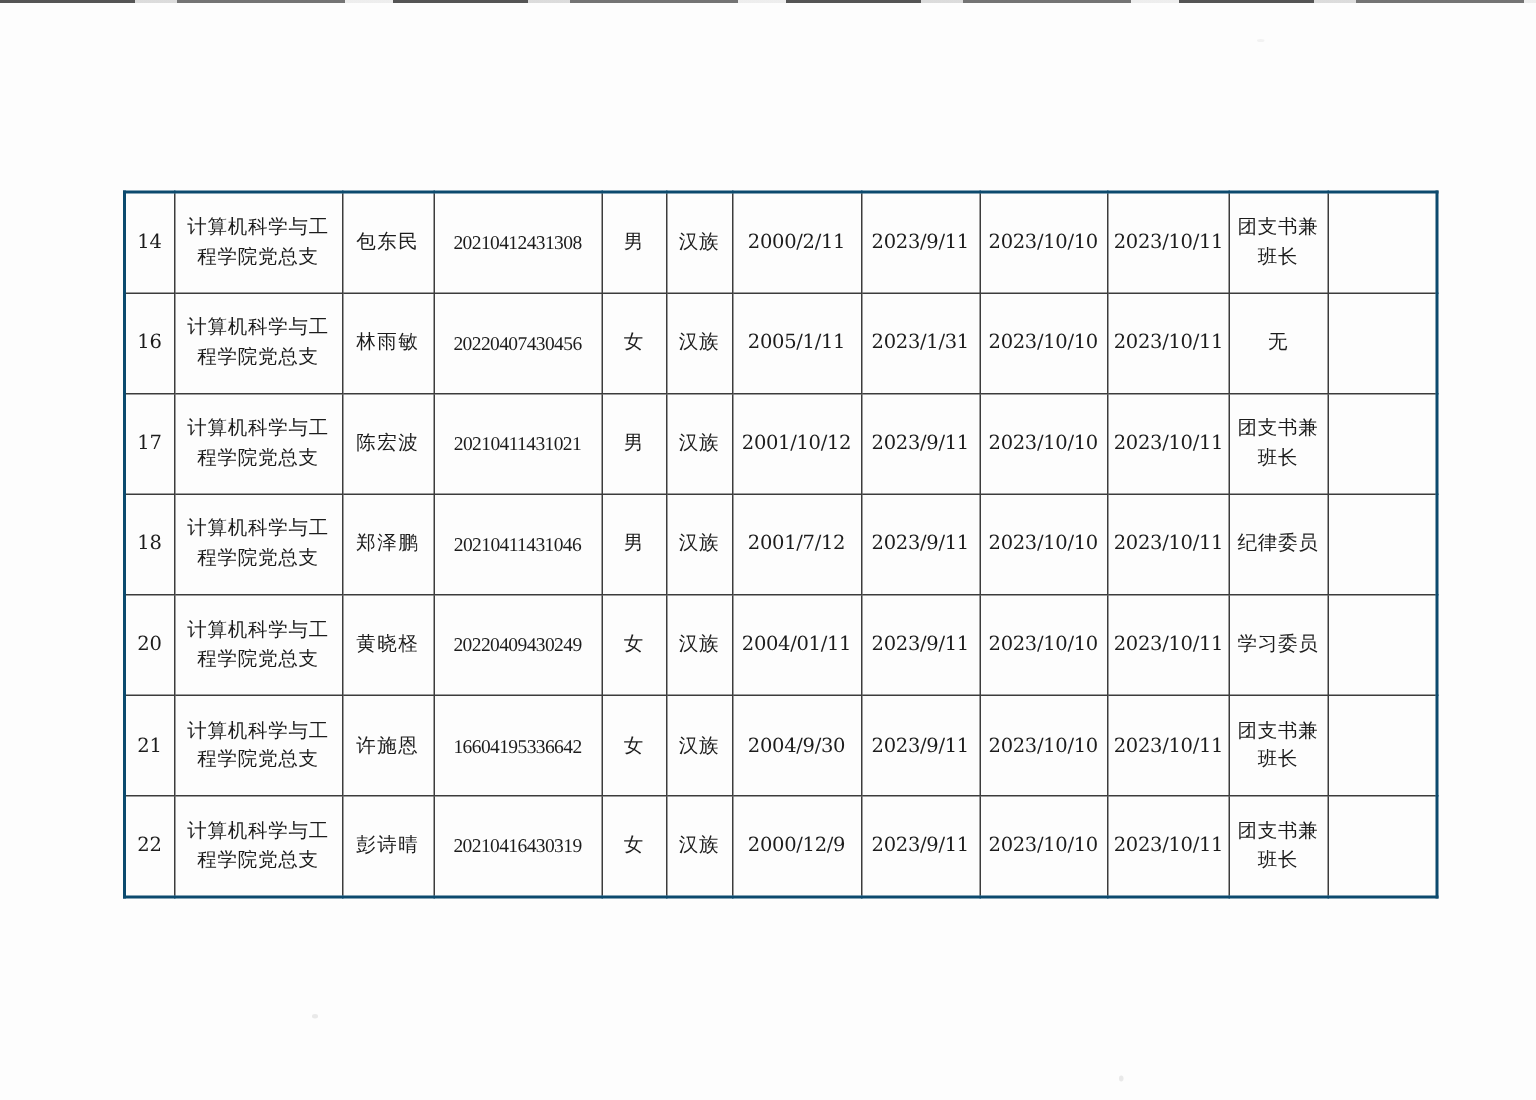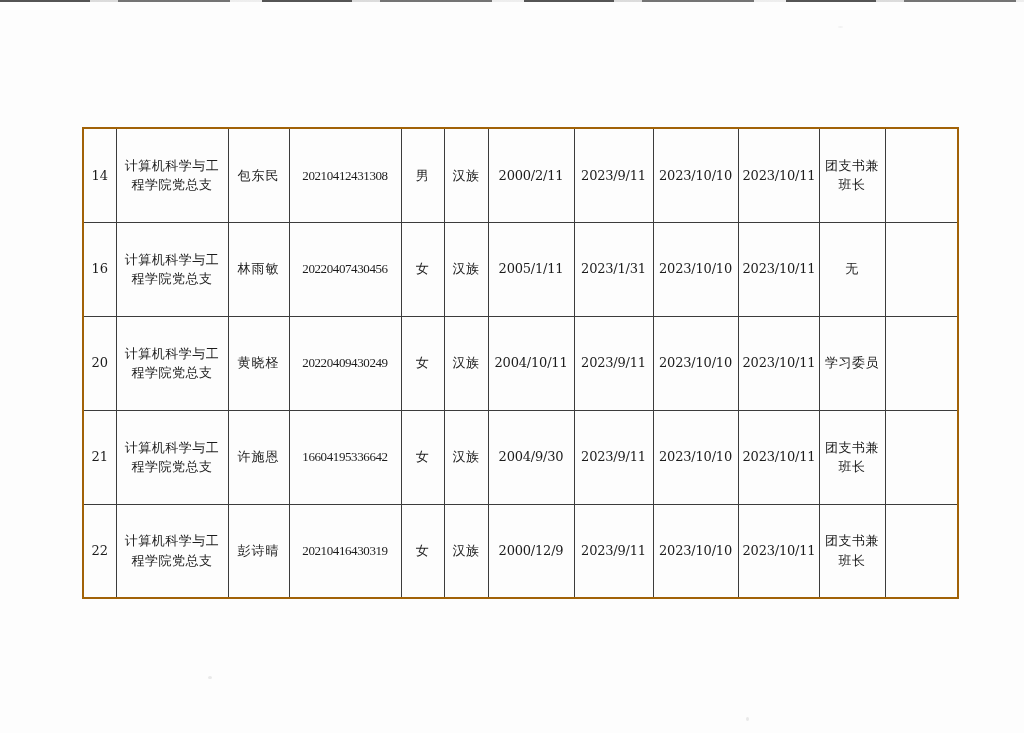--- a/index.html
+++ b/index.html
@@ -29,21 +29,21 @@
   .speck-1 { left: 208px; top: 676px; width: 4px; height: 3px; }
   .speck-2 { left: 746px; top: 717px; width: 3px; height: 4px; }
   .speck-3 { left: 838px; top: 26px; width: 5px; height: 2px; opacity: 0.3; }
 
   table.roster {
     position: absolute;
     left: 82px; top: 127px;
     width: 875px; height: 472px;
     border-collapse: collapse;
     table-layout: fixed;
-    border: 2px solid #a16207;
+    border: 2px solid #0c4a6e;
   }
   table.roster td {
     border: 1px solid #3c3c3c;
     text-align: center;
     vertical-align: middle;
     font-size: 13px;
     color: #1c1c1c;
     line-height: 1.5;
     padding: 2px 4px;
     overflow: hidden;
@@ -102,27 +102,55 @@
     <td class="c-gender">女</td>
     <td class="c-eth">汉族</td>
     <td class="c-birth">2005/1/11</td>
     <td class="c-d1">2023/1/31</td>
     <td class="c-d2">2023/10/10</td>
     <td class="c-d3">2023/10/11</td>
     <td class="c-pos">无</td>
     <td class="c-blank"></td>
   </tr>
       <tr>
+    <td class="c-no">17</td>
+    <td class="c-branch">计算机科学与工程学院党总支</td>
+    <td class="c-name">陈宏波</td>
+    <td class="c-id">20210411431021</td>
+    <td class="c-gender">男</td>
+    <td class="c-eth">汉族</td>
+    <td class="c-birth">2001/10/12</td>
+    <td class="c-d1">2023/9/11</td>
+    <td class="c-d2">2023/10/10</td>
+    <td class="c-d3">2023/10/11</td>
+    <td class="c-pos">团支书兼班长</td>
+    <td class="c-blank"></td>
+  </tr>
+      <tr>
+    <td class="c-no">18</td>
+    <td class="c-branch">计算机科学与工程学院党总支</td>
+    <td class="c-name">郑泽鹏</td>
+    <td class="c-id">20210411431046</td>
+    <td class="c-gender">男</td>
+    <td class="c-eth">汉族</td>
+    <td class="c-birth">2001/7/12</td>
+    <td class="c-d1">2023/9/11</td>
+    <td class="c-d2">2023/10/10</td>
+    <td class="c-d3">2023/10/11</td>
+    <td class="c-pos">纪律委员</td>
+    <td class="c-blank"></td>
+  </tr>
+      <tr>
     <td class="c-no">20</td>
     <td class="c-branch">计算机科学与工程学院党总支</td>
     <td class="c-name">黄晓柽</td>
     <td class="c-id">20220409430249</td>
     <td class="c-gender">女</td>
     <td class="c-eth">汉族</td>
-    <td class="c-birth">2004/10/11</td>
+    <td class="c-birth">2004/01/11</td>
     <td class="c-d1">2023/9/11</td>
     <td class="c-d2">2023/10/10</td>
     <td class="c-d3">2023/10/11</td>
     <td class="c-pos">学习委员</td>
     <td class="c-blank"></td>
   </tr>
       <tr>
     <td class="c-no">21</td>
     <td class="c-branch">计算机科学与工程学院党总支</td>
     <td class="c-name">许施恩</td>

